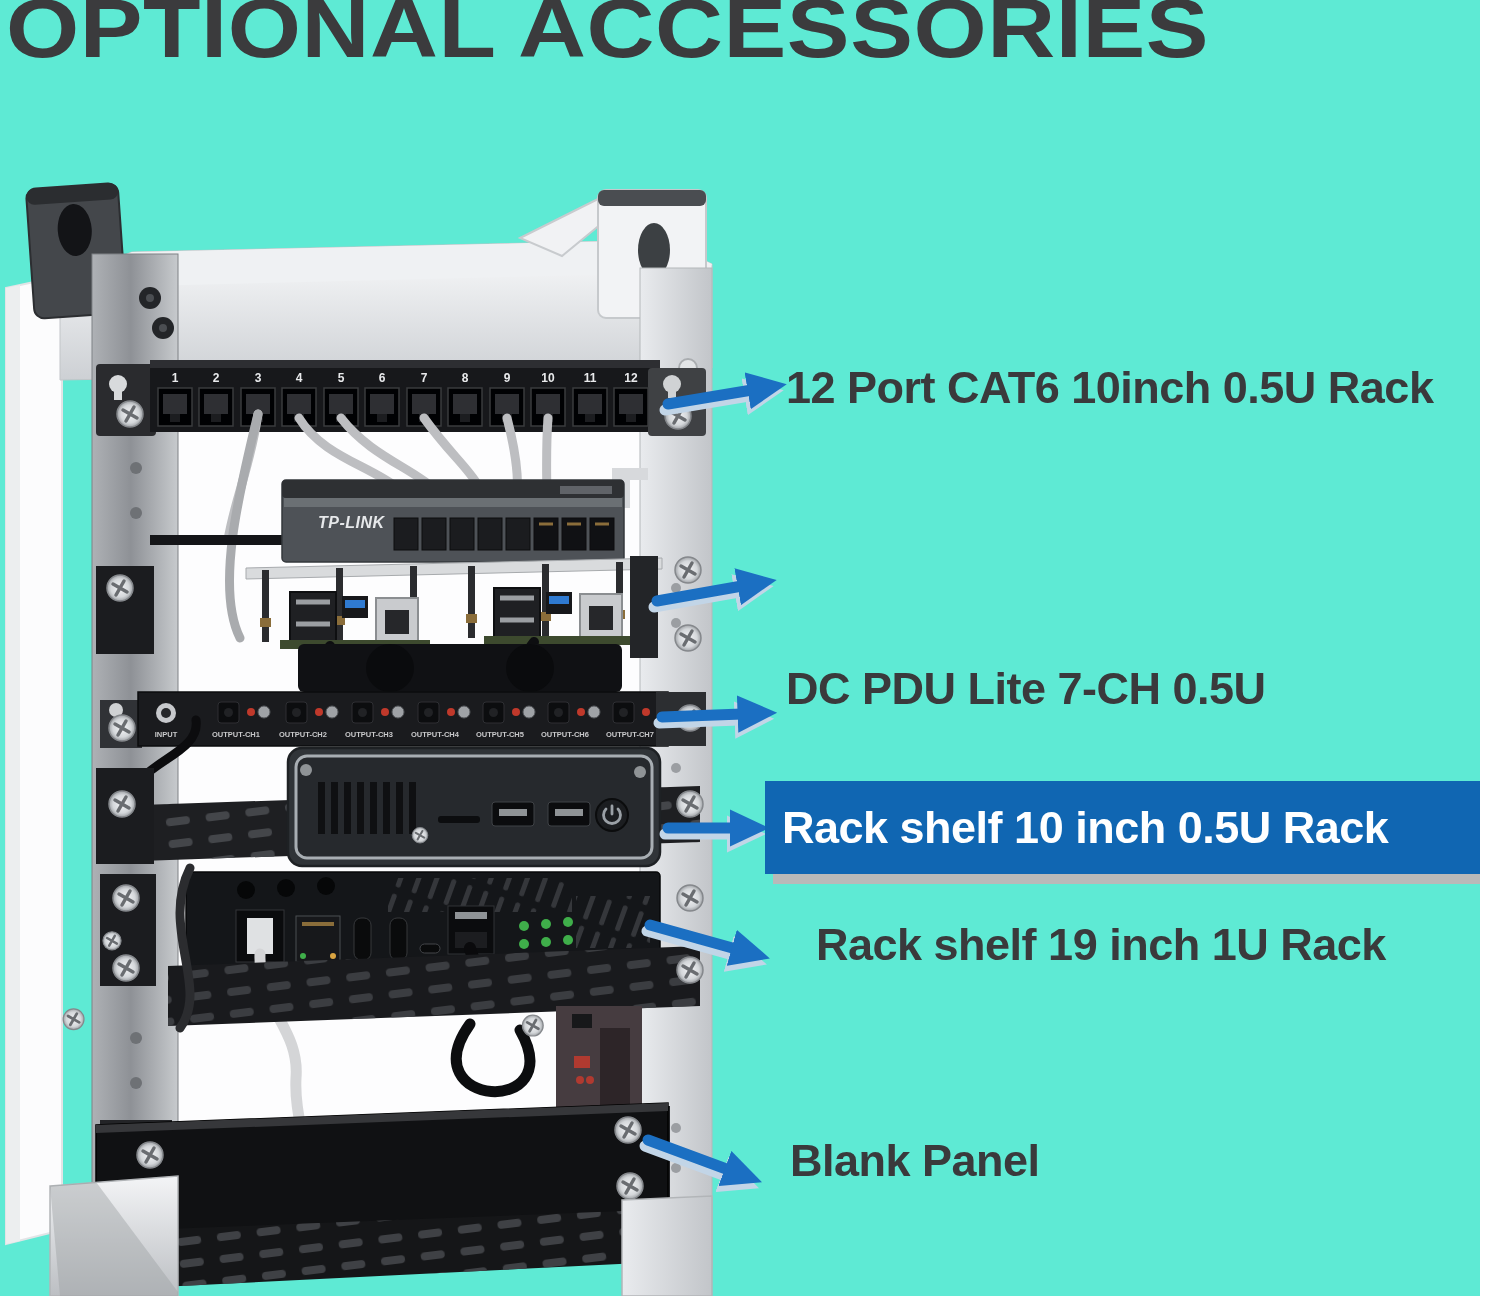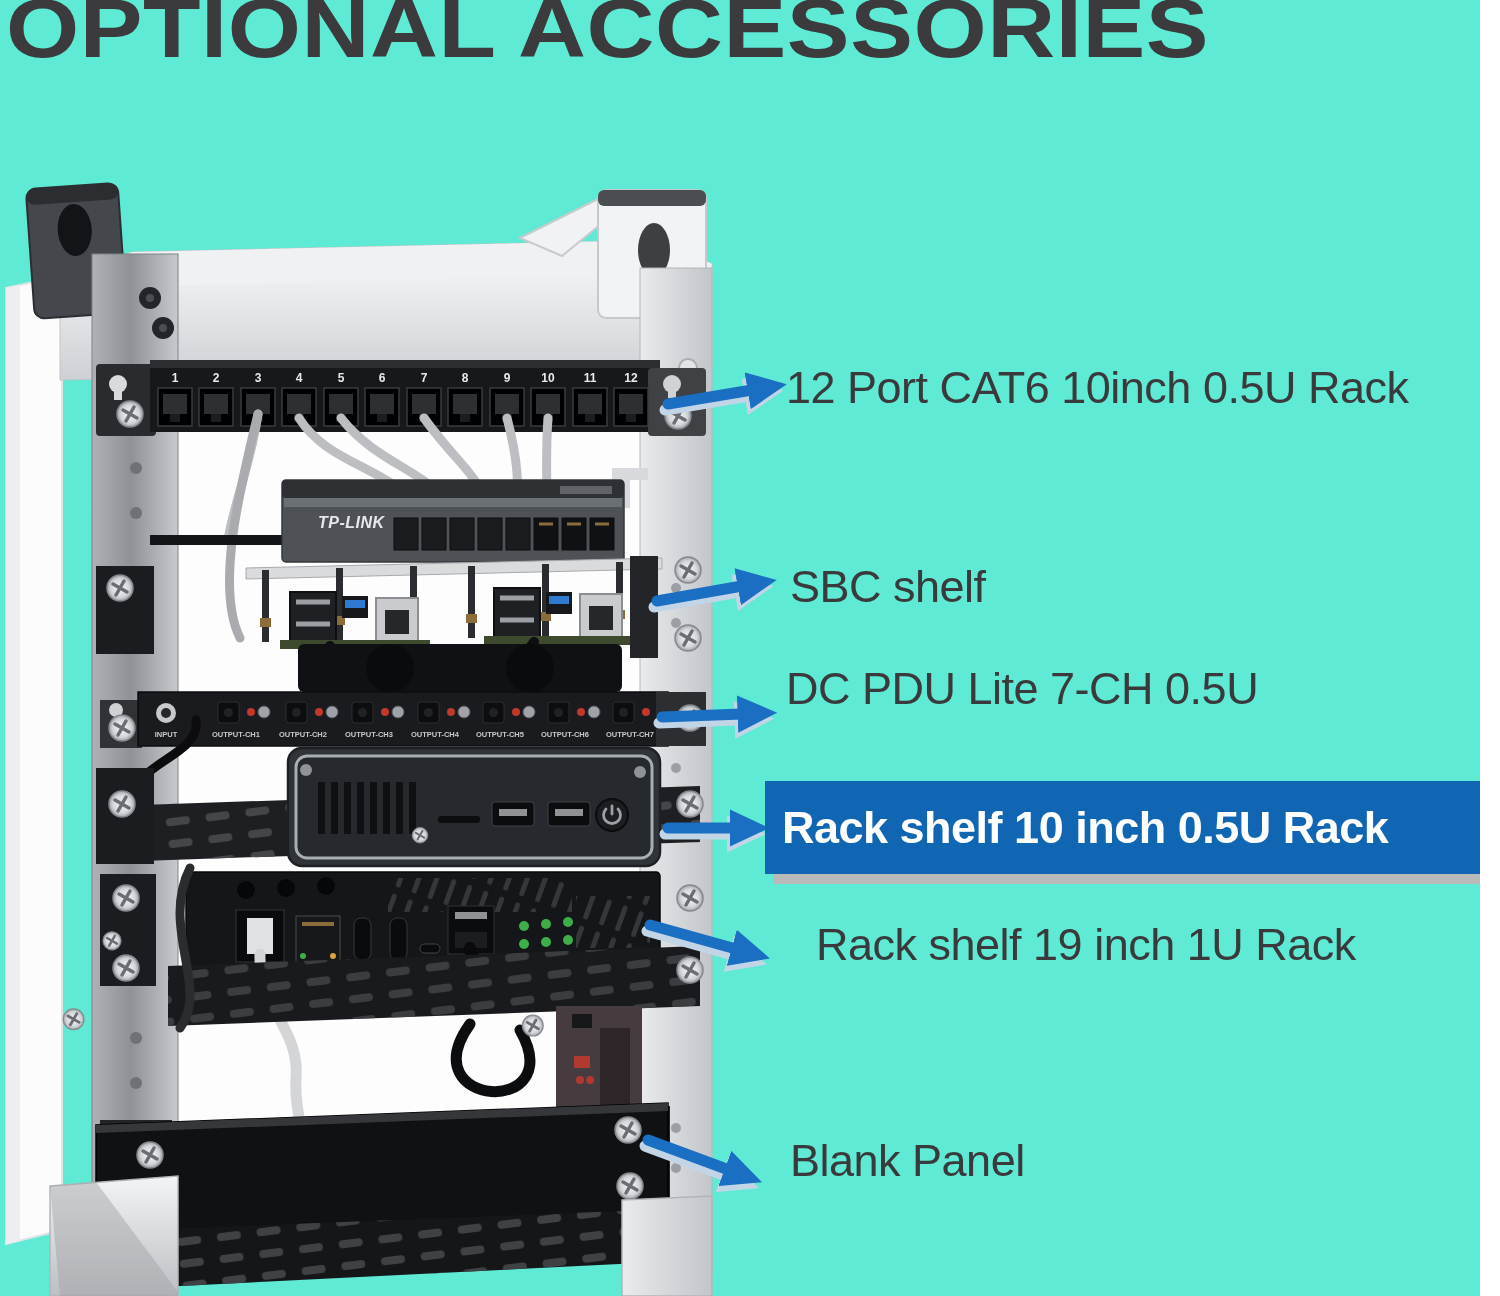--- a/index.html
+++ b/index.html
@@ -3,21 +3,21 @@
 <meta charset="utf-8">
 <style>
   html,body{margin:0;padding:0;background:#ffffff;}
   .canvas{position:relative;width:1480px;height:1296px;background:#5eead4;overflow:hidden;
           font-family:"Liberation Sans",sans-serif;}
   .page-title{position:absolute;left:6px;top:-14px;margin:0;font-size:84px;font-weight:bold;
           color:#3b3b3d;line-height:1;white-space:nowrap;letter-spacing:0.5px;
           transform:scaleX(1.12);transform-origin:left top;}
   .photo{position:absolute;left:0;top:168px;}
   .arrows{position:absolute;left:0;top:0;pointer-events:none;}
-  .callout{position:absolute;font-size:45px;font-weight:normal;color:#3a3a3c;white-space:nowrap;
+  .callout{position:absolute;font-size:45px;font-weight:bold;color:#3a3a3c;white-space:nowrap;
           letter-spacing:-0.5px;line-height:1.1;}
   .callout-hl{position:absolute;left:765px;top:781px;right:0;height:93px;background:#1066b2;
           box-shadow:8px 10px 0 #b9b9b9;display:flex;align-items:center;padding-left:17px;
           color:#ffffff;font-size:45px;font-weight:bold;white-space:nowrap;letter-spacing:-0.5px;}
   .c1{left:786px;top:363px;}
   .c2{left:790px;top:562px;}
   .c3{left:786px;top:664px;}
   .c5{left:816px;top:920px;}
   .c6{left:790px;top:1136px;}
 </style>
@@ -472,21 +472,20 @@
       <line x1="668" y1="404" x2="752" y2="390" marker-end="url(#ah)"></line>
       <line x1="657" y1="601" x2="742" y2="586" marker-end="url(#ah)"></line>
       <line x1="662" y1="717" x2="742" y2="714" marker-end="url(#ah)"></line>
       <line x1="668" y1="828" x2="734" y2="828" marker-end="url(#ah)"></line>
       <line x1="650" y1="925" x2="736" y2="949" marker-end="url(#ah)"></line>
       <line x1="648" y1="1140" x2="729" y2="1170" marker-end="url(#ah)"></line>
     </g>
   </svg>
 
   <div class="callout c1">12 Port CAT6 10inch 0.5U Rack</div>
-  <div class="callout c2">SBC shelf</div>
   <div class="callout c3">DC PDU Lite 7-CH 0.5U</div>
   <div class="callout-hl">
     <span>Rack shelf 10 inch 0.5U Rack</span>
   </div>
   <div class="callout c5">Rack shelf 19 inch 1U Rack</div>
   <div class="callout c6">Blank Panel</div>
 
 </div>
 
 </body></html>

